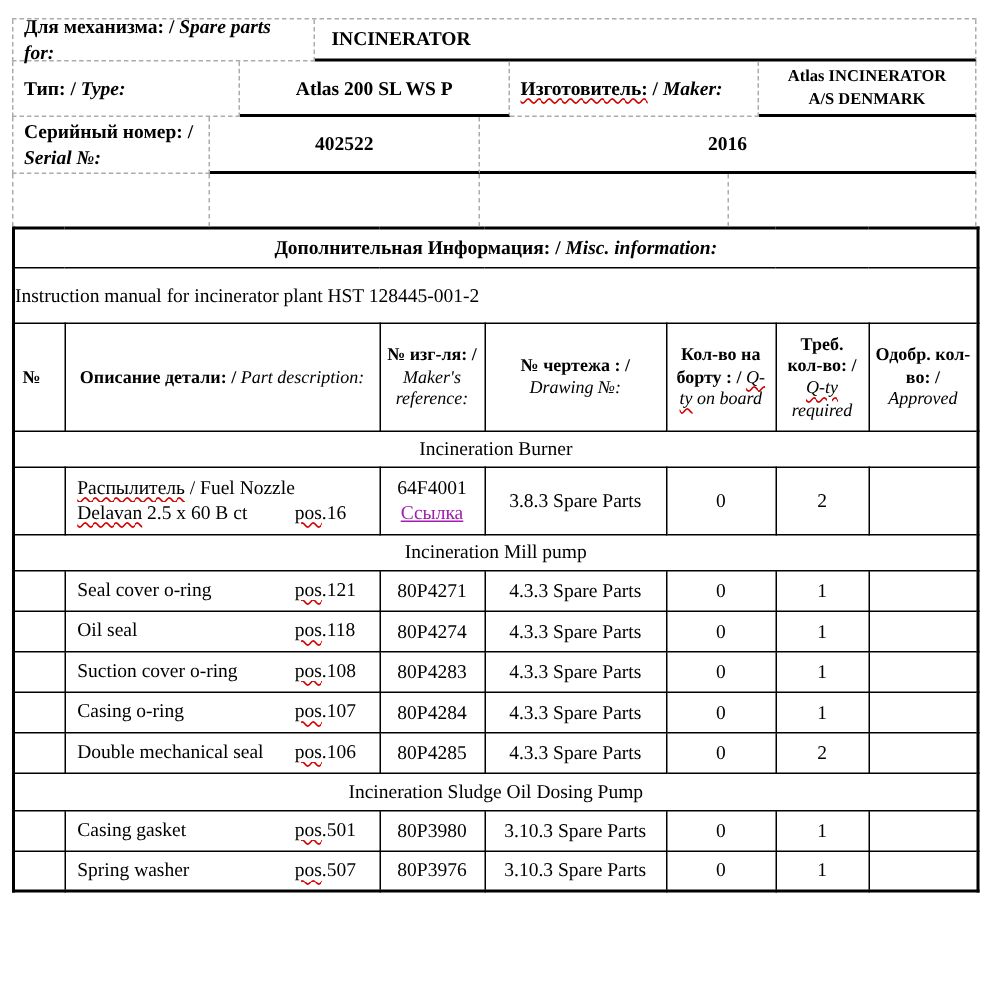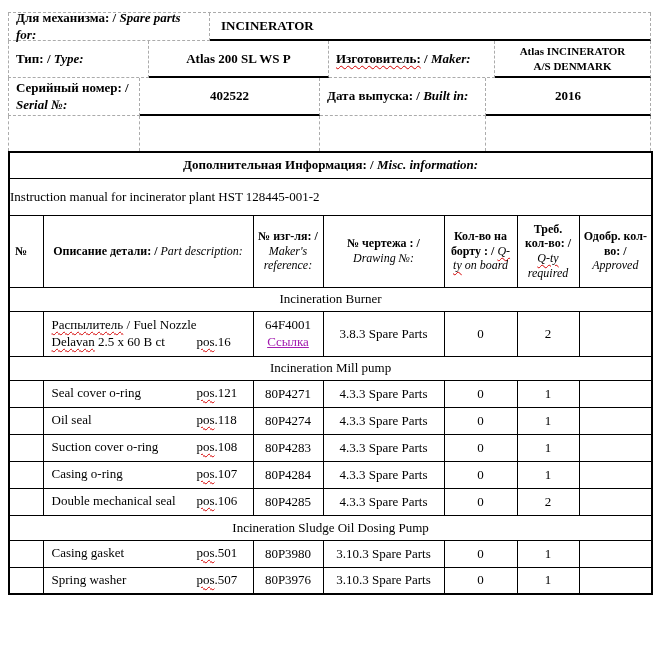--- a/index.html
+++ b/index.html
@@ -80,41 +80,38 @@
   <div class="tophead">
 
     <div class="th-row" style="height:28px">
       <div class="th-cell lab" style="width:202px">
         <div><span class="ru">Для механизма:</span><span class="sep"> / </span><span class="en">Spare parts for:</span></div>
       </div>
       <div class="th-cell val left solidb" style="flex:1">INCINERATOR</div>
     </div>
 
     <div class="th-row" style="height:37px">
-      <div class="th-cell lab" style="width:141px">
+      <div class="th-cell lab" style="width:152px">
         <div><span class="ru">Тип:</span><span class="sep"> / </span><span class="en">Type:</span></div>
       </div>
       <div class="th-cell val solidb" style="width:180px">Atlas 200 SL WS P</div>
       <div class="th-cell lab" style="width:166px">
         <div><span class="ru sq">Изготовитель:</span><span class="sep"> / </span><span class="en">Maker:</span></div>
       </div>
       <div class="th-cell val solidb small" style="flex:1">
         <div>Atlas INCINERATOR</div>
         <div>A/S DENMARK</div>
       </div>
     </div>
 
     <div class="th-row" style="height:38px">
       <div class="th-cell lab" style="width:132px">
         <div><span class="ru">Серийный номер:</span><span class="sep"> / </span><span class="en">Serial №:</span></div>
       </div>
       <div class="th-cell val solidb" style="width:180px">402522</div>
-      <div class="th-cell lab" style="width:166px">
-        <div><span class="ru">Дата выпуска:</span><span class="sep"> / </span><span class="en">Built in:</span></div>
-      </div>
       <div class="th-cell val solidb" style="flex:1">2016</div>
     </div>
 
     <div class="th-row" style="height:35px">
       <div class="th-cell noline" style="width:132px"></div>
       <div class="th-cell noline" style="width:180px"></div>
       <div class="th-cell noline" style="width:166px"></div>
       <div class="th-cell noline" style="flex:1"></div>
     </div>
   </div>

